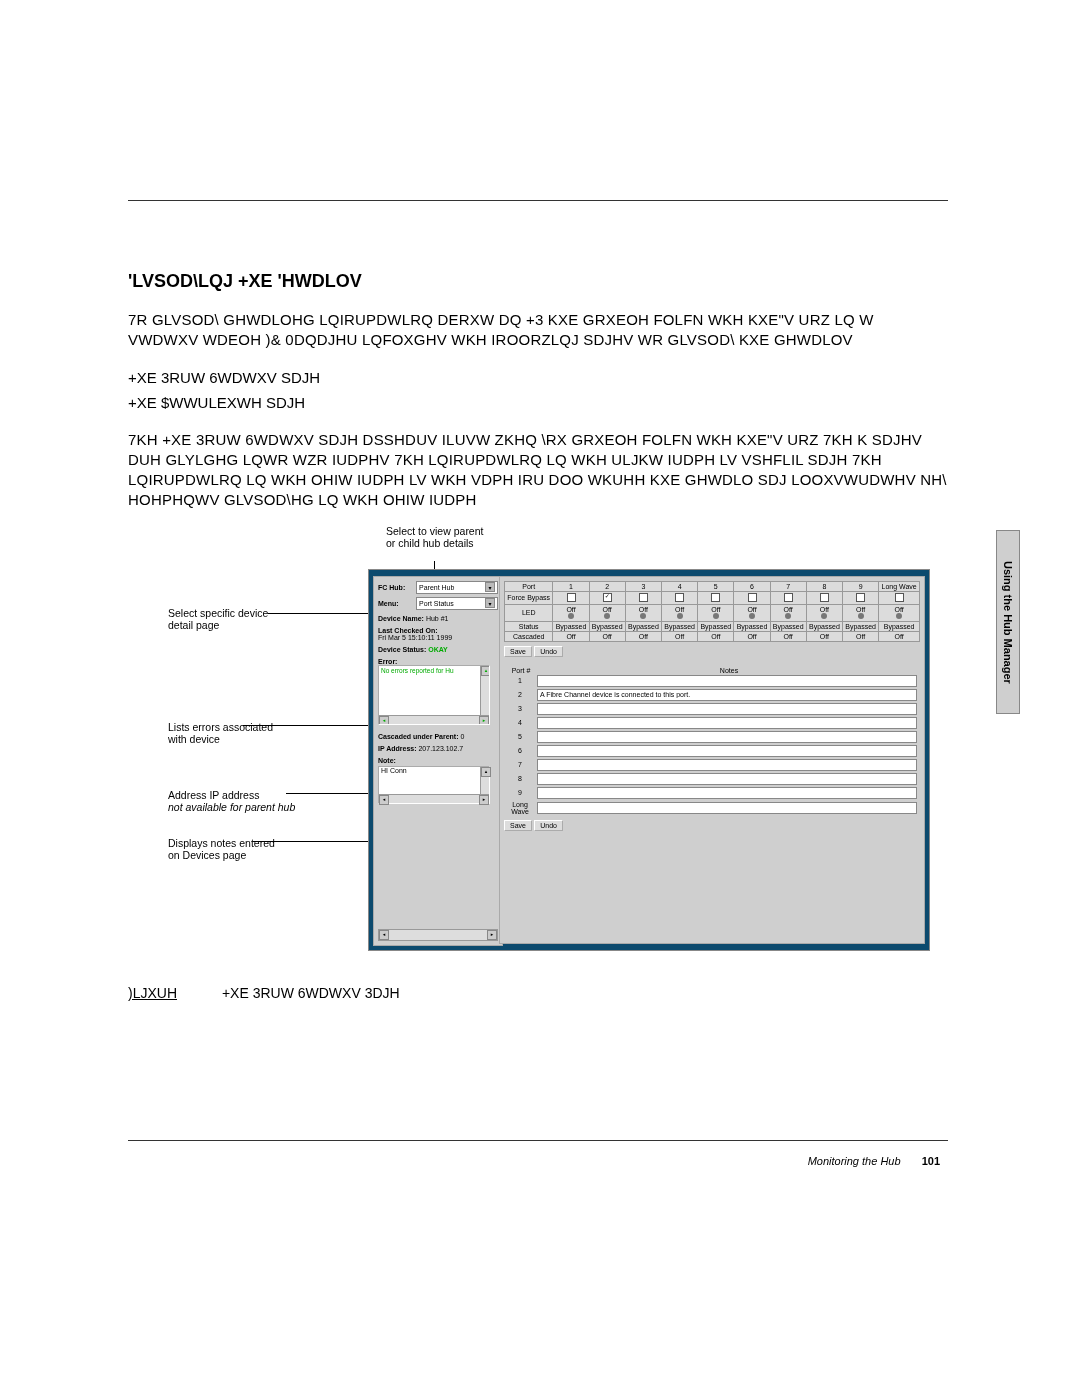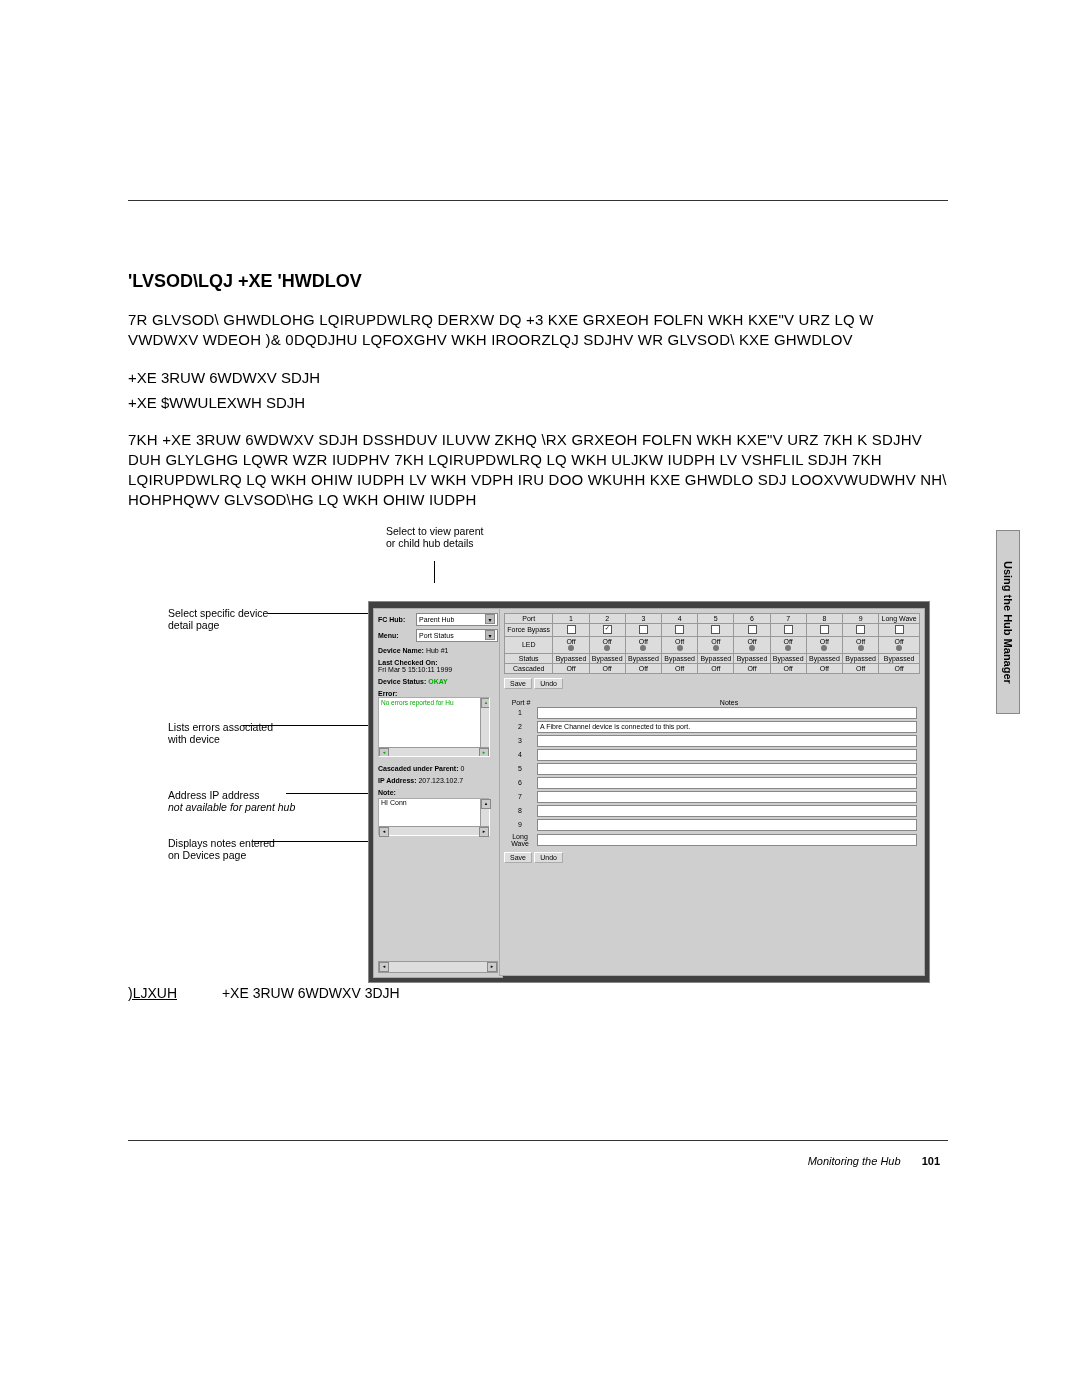--- a/index.html
+++ b/index.html
@@ -62,24 +62,24 @@
     left: 266px;
     top: 36px;
     width: 1px;
     height: 22px;
     background: #000;
   }
   
   .shot {
     position: absolute;
     left: 200px;
-    top: 76px;
+    top: 44px;
     width: 560px;
     height: 380px;
-    background: #404040;
+    background: #0c4a6e;
     border: 1px solid #888;
     font-size: 8px;
     color: #000;
   }
   .left-panel {
     position: absolute;
     left: 4px; top: 6px;
     width: 120px;
     height: 360px;
     background: #cfcfcf;

